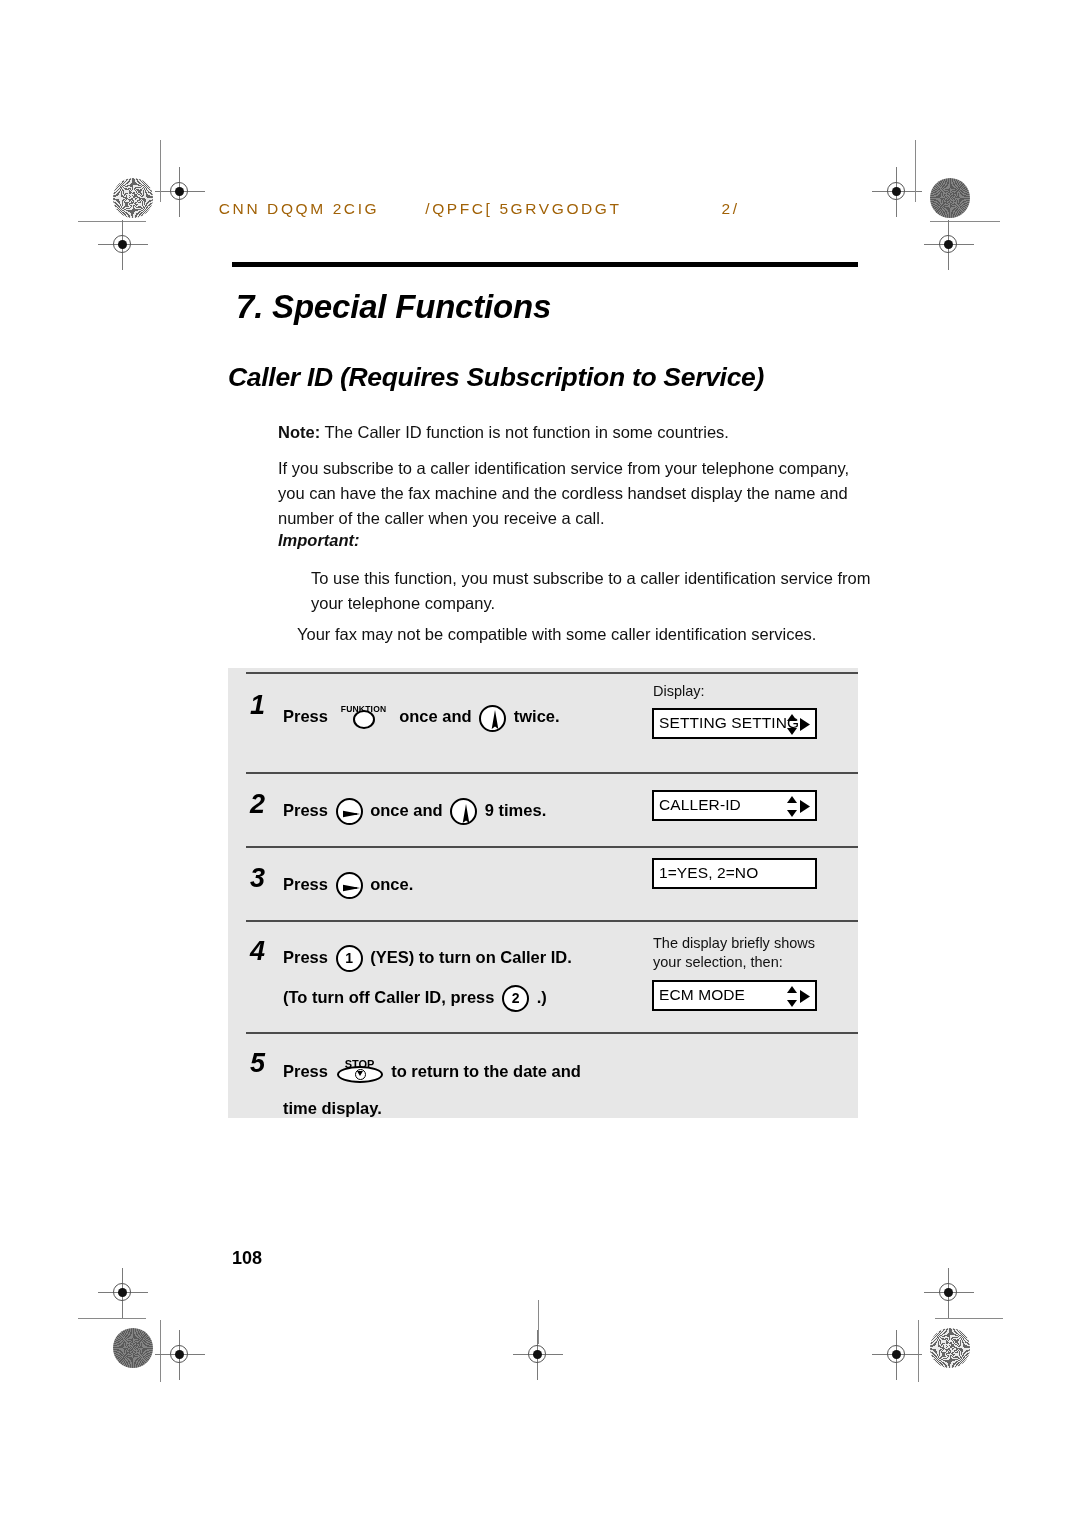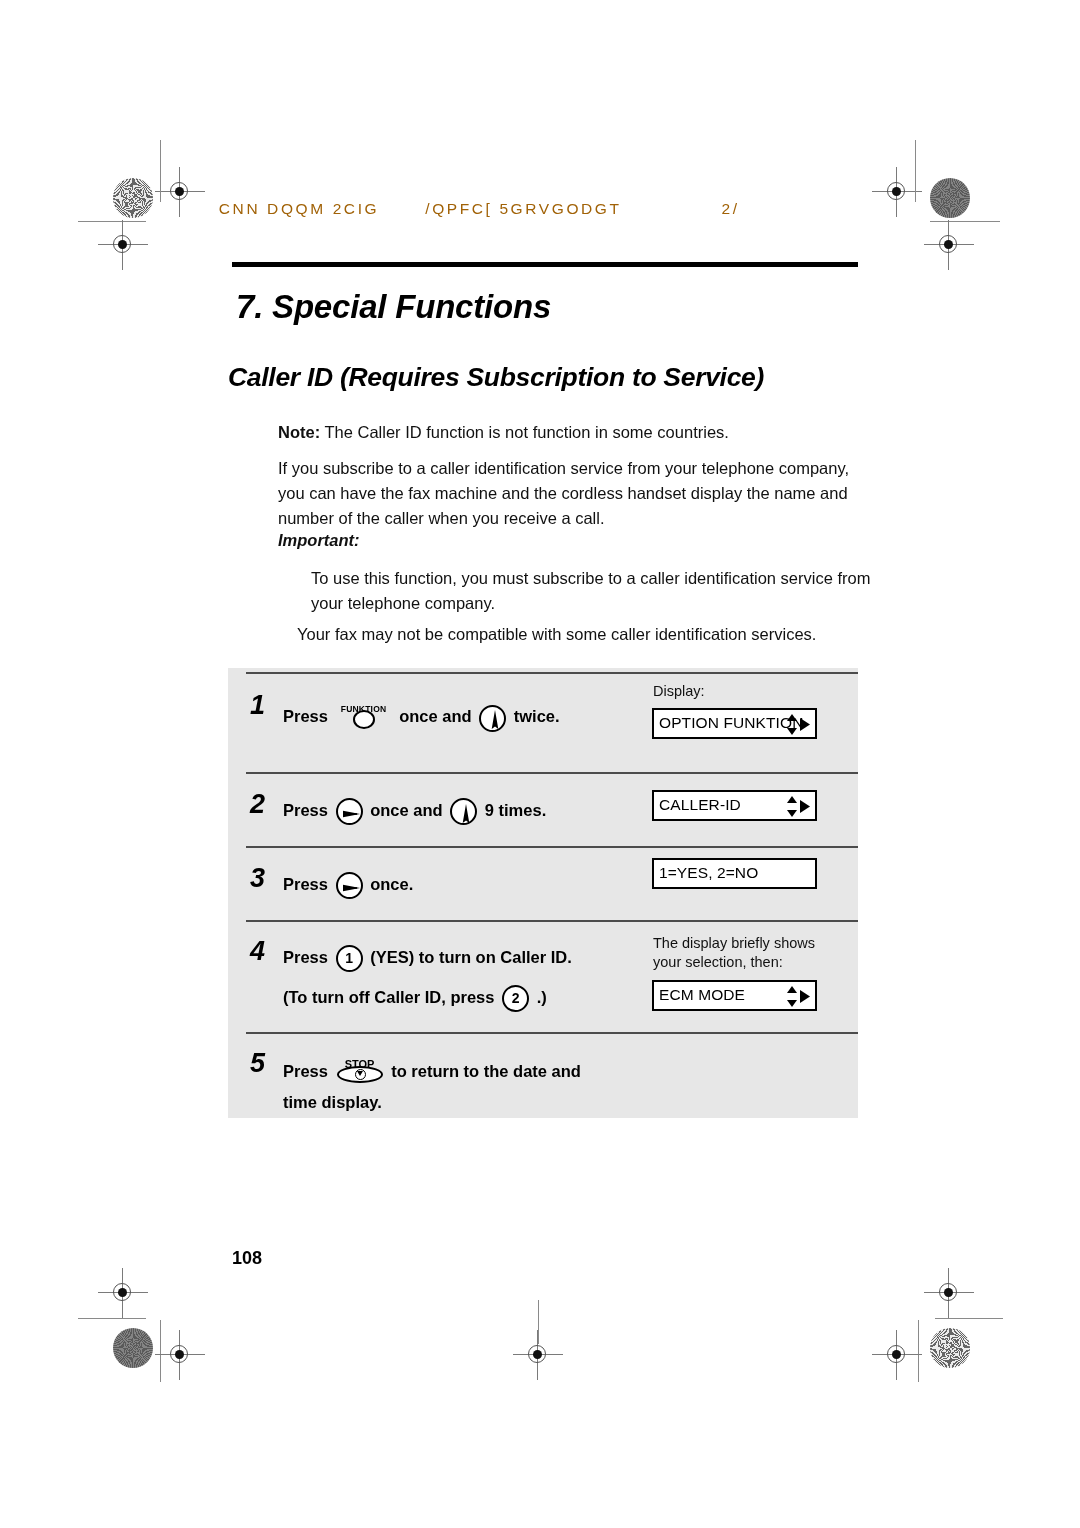--- a/index.html
+++ b/index.html
@@ -414,21 +414,21 @@
         <span class="key key-circ">
           <svg width="32" height="32" viewBox="0 0 32 32" aria-hidden="true">
             <polygon points="16,6 19.3,25 16,22.5 12.7,25" fill="#000"></polygon>
           </svg>
         </span>
         <span>twice.</span>
       </span>
     </div>
     <div class="disp-label" style="left:425px; top:14px;">Display:</div>
     <div class="lcd" style="left:424px; top:40px;">
-      <span class="lcd-text">OPTION FUNKTION</span>
+      <span class="lcd-text">SETTING SETTING</span>
       <span class="arrows">
         <svg width="26" height="24" viewBox="0 0 26 24" aria-hidden="true">
           <polygon points="7,1 12,8 2,8" fill="#000"></polygon>
           <polygon points="7,22 12,15 2,15" fill="#000"></polygon>
           <polygon points="15,5 25,11.5 15,18" fill="#000"></polygon>
         </svg>
       </span>
     </div>
   </div>
 
@@ -519,21 +519,21 @@
     <div class="step-text" style="left:55px; top:24px;">
       <span class="ln">
         <span>Press</span>
         <span class="key key-stop">
           <span class="cap">STOP</span>
           <span class="oval"></span>
           <span class="glyph"></span>
         </span>
         <span>to return to the date and</span>
       </span>
-      <span class="ln" style="margin-top:0;">
+      <span class="ln" style="margin-top:6px;">
         <span>time display.</span>
       </span>
     </div>
   </div>
 
 </div>
 
 <div class="folio">108</div>
 
 </body></html>

